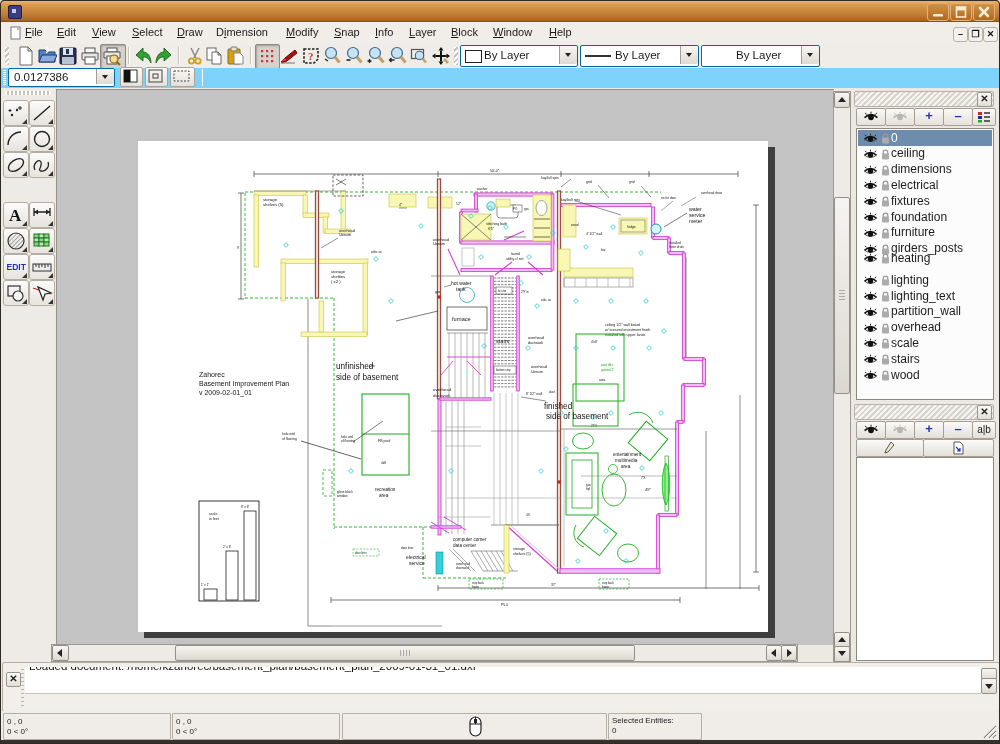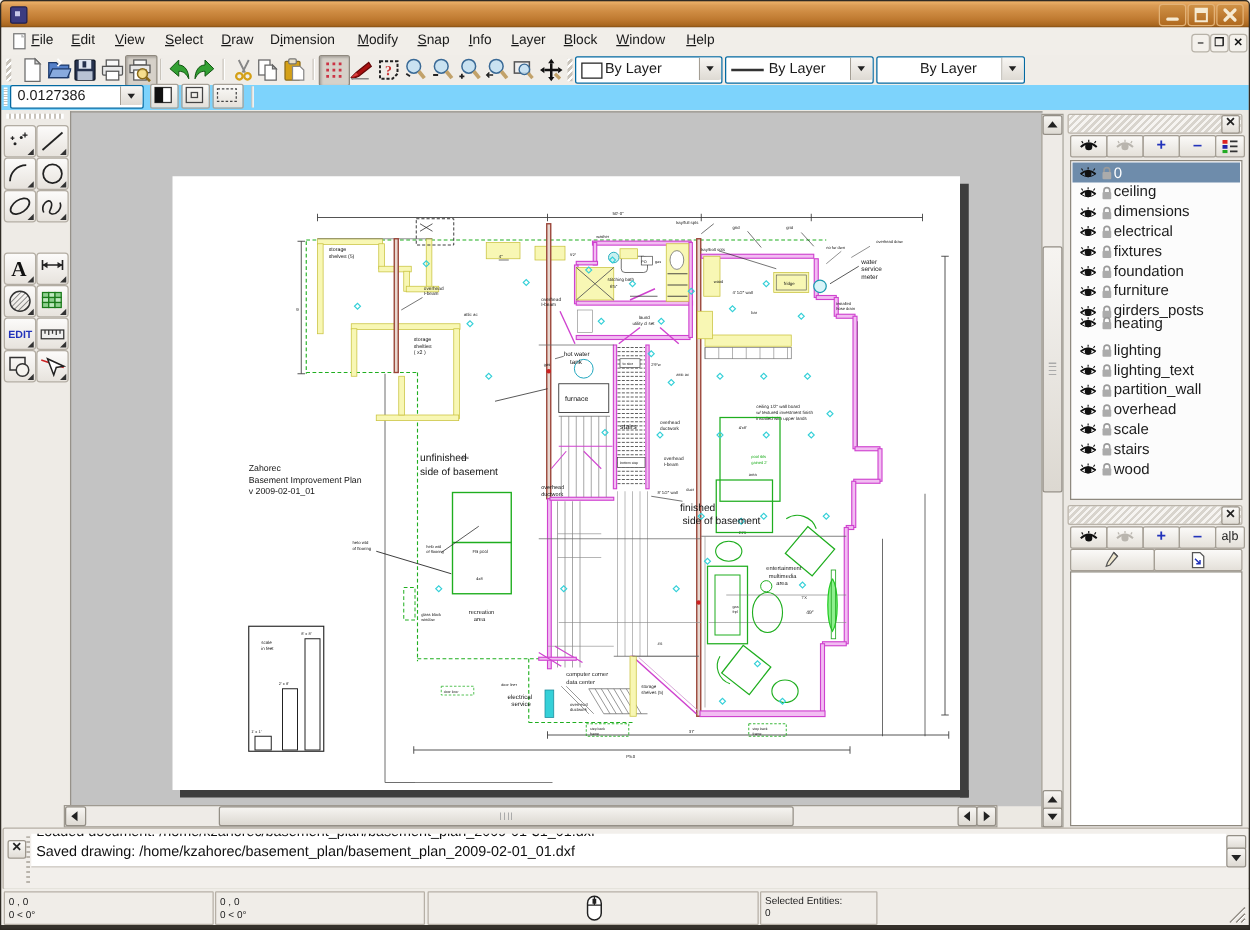--- a/index.html
+++ b/index.html
@@ -1085,21 +1085,20 @@
         <path d="M4 6l4 4m0-3v3h-3" stroke="#2233bb" stroke-width="1.2" fill="none"></path>
       </svg></div>
   <div class="listframe" style="left:5px;top:369px;width:136px;height:202px;background:#fff;"></div>
 </div>
 
 <div id="cmdpanel">
   <div class="xbtn" style="left:3px;top:9px;">✕</div>
   <div style="position:absolute;left:18px;top:6px;width:3px;height:38px;background:repeating-linear-gradient(#b9b4ac 0 1.5px,transparent 1.5px 4px);"></div>
   <div id="cmdtext">
     <div style="top:-7.5px;">Loaded document: /home/kzahorec/basement_plan/basement_plan_2009-01-31_01.dxf</div>
-    <div style="top:9px;">Saved drawing: /home/kzahorec/basement_plan/basement_plan_2009-02-01_01.dxf</div>
   </div>
   <div class="sbbtn" style="left:978px;top:5px;width:14px;height:10px;"></div>
   <div class="sbbtn" style="left:978px;top:15px;width:14px;height:14px;">
       <div class="arr-down" style="left:3px;top:5px;border-left-width:4px;border-right-width:4px;border-top-width:5px;"></div>
     </div>
 </div>
 
 <div id="statusbar">
   <div class="scell" style="left:2px;width:166px;">
       <div style="top:3px;">0 , 0</div>

